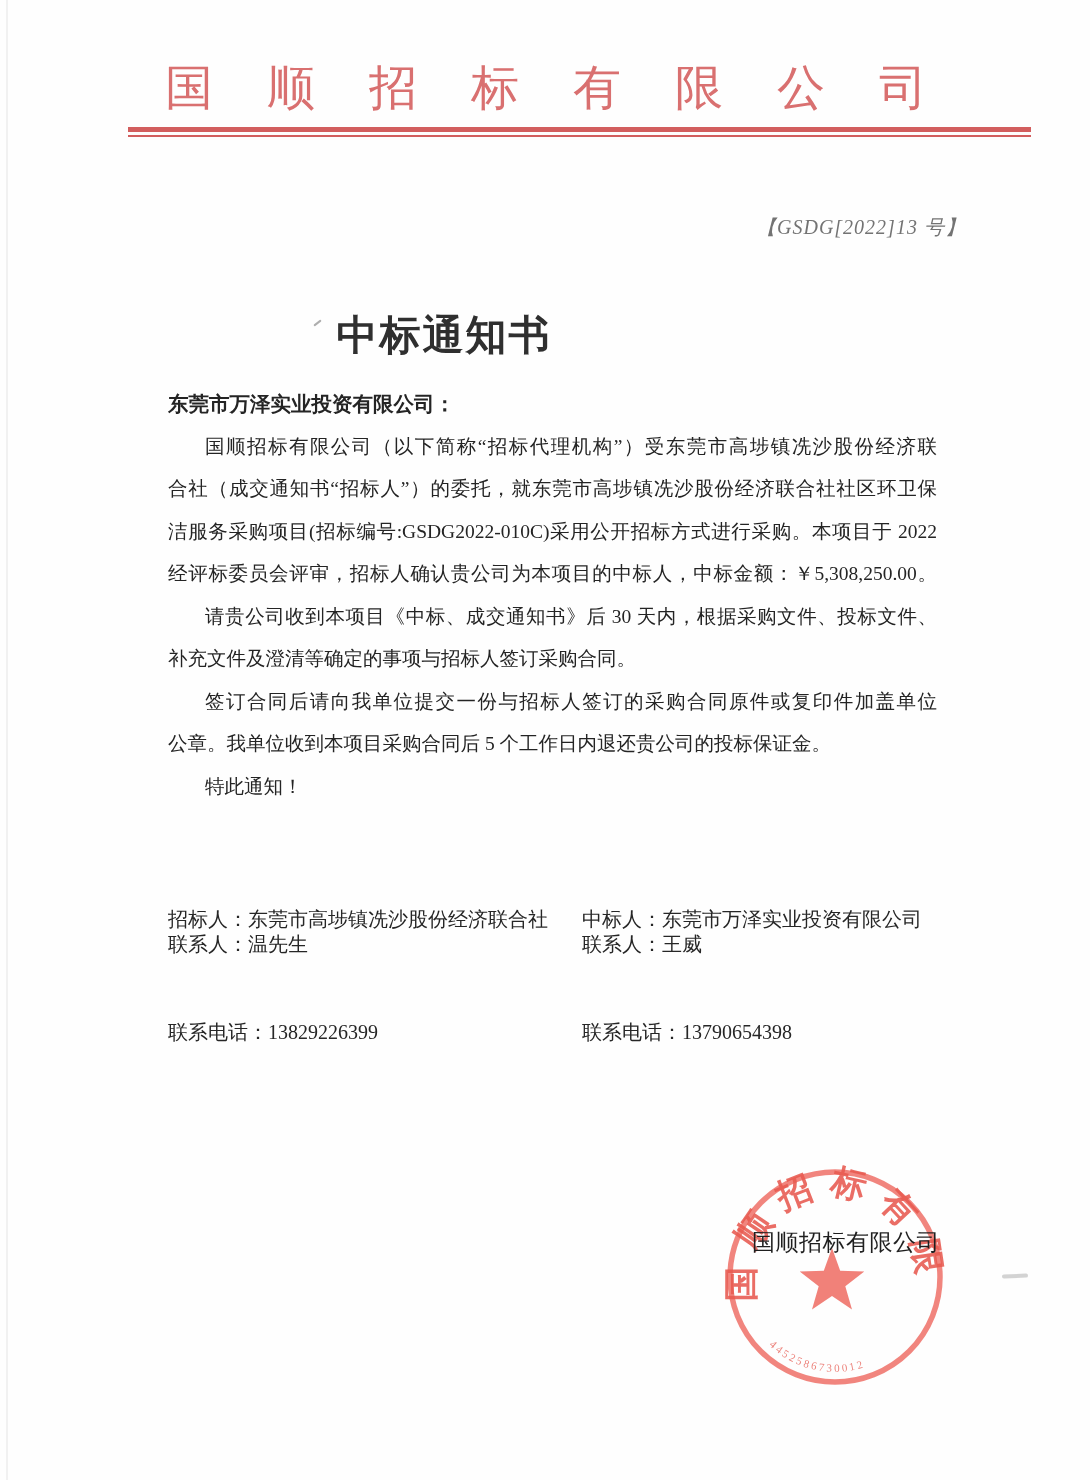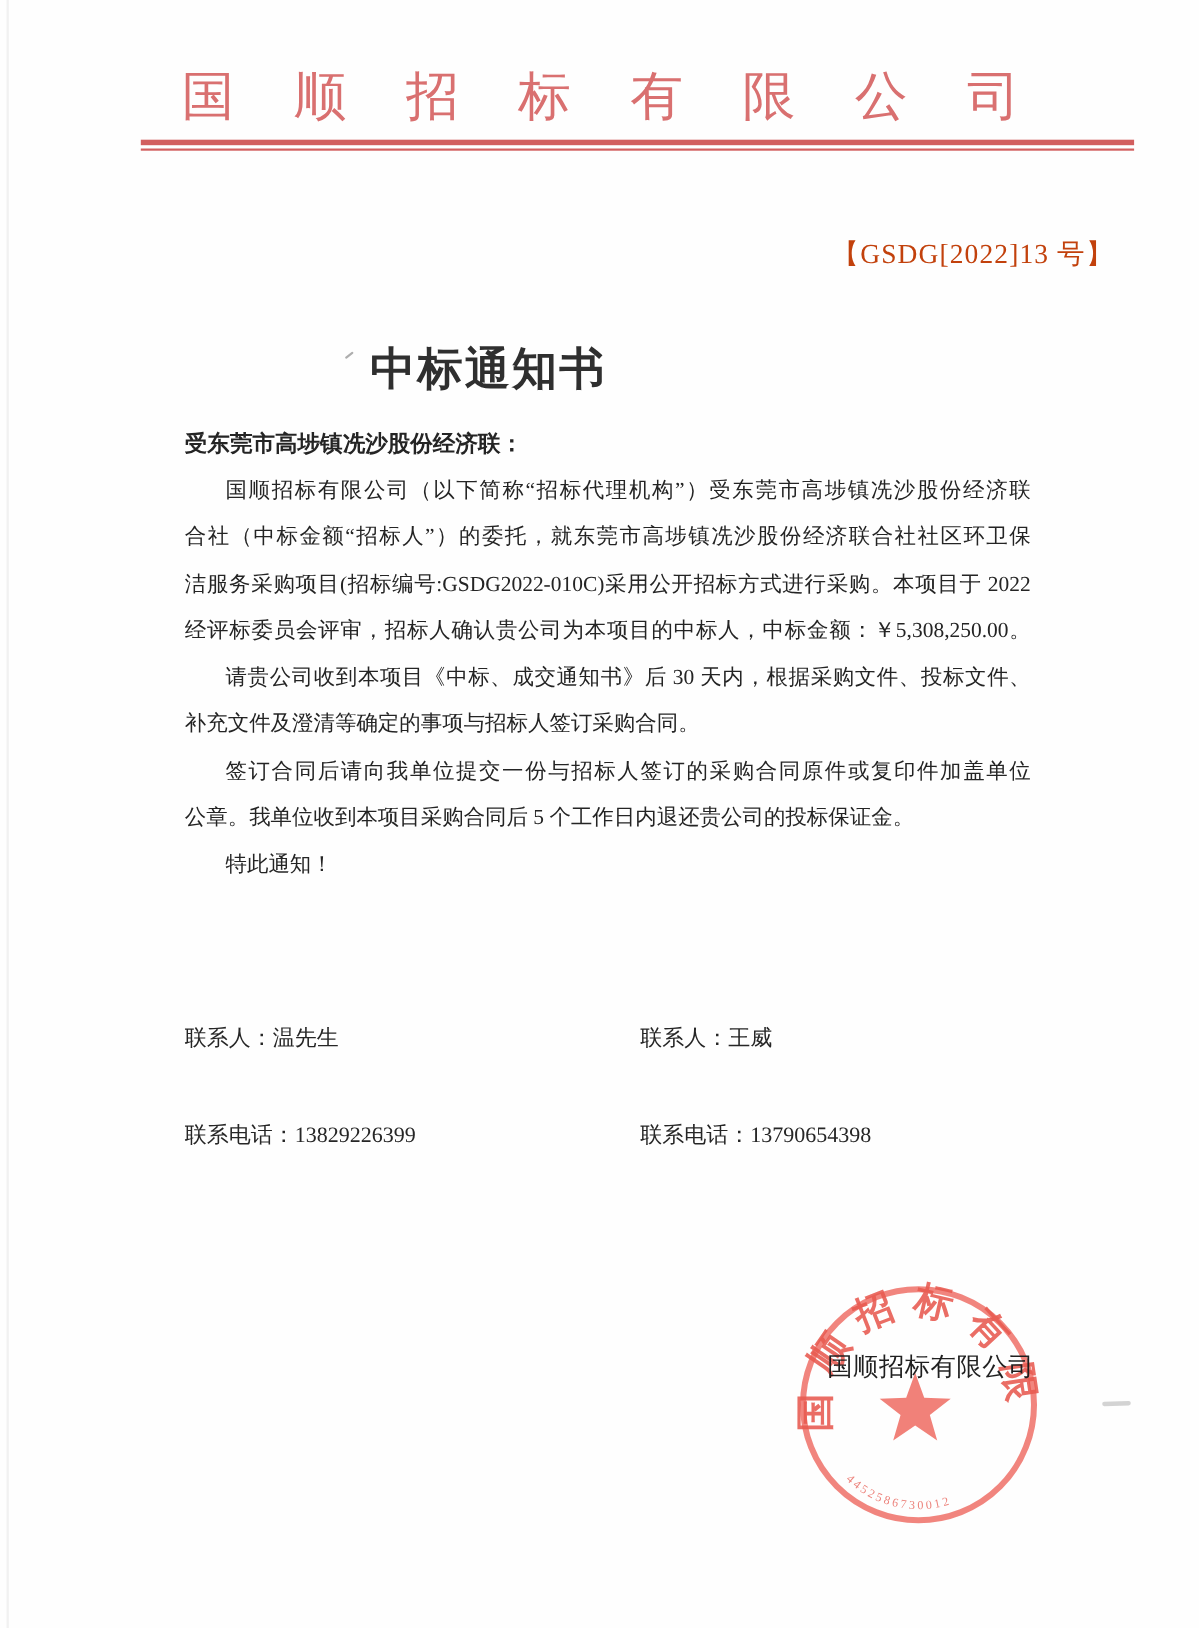--- a/index.html
+++ b/index.html
@@ -35,24 +35,25 @@
     left: 128px; top: 127px;
     width: 903px;
   }
   .rule .thick { height: 5px; background: #d25e5e; }
   .rule .gap   { height: 3px; background: transparent; }
   .rule .thin  { height: 2px; background: #d25e5e; }
   
   .refnum {
     position: absolute;
     left: 756px; top: 214px;
-    font-size: 25px;
-    color: #c2410c;
+    font-size: 20px;
+    color: #737373;
     letter-spacing: 1px;
     white-space: nowrap;
+    font-style: italic;
   }
   
   .title {
     position: absolute;
     left: 0; top: 308px;
     width: 888px;
     text-align: center;
     font-size: 41px;
     font-weight: bold;
     letter-spacing: 2px;
@@ -147,36 +148,40 @@
     <div class="gap"></div>
     <div class="thin"></div>
   </div>
 
   <div class="refnum">【GSDG[2022]13 号】</div>
 
   <div class="title">中标通知书</div>
   <div class="speck"></div>
 
   <div class="body-block">
-    <div class="bline addressee">受东莞市高埗镇冼沙股份经济联：</div>
+    <div class="bline addressee">东莞市万泽实业投资有限公司：</div>
 
     <div class="bline jline indent">国顺招标有限公司（以下简称“招标代理机构”）受东莞市高埗镇冼沙股份经济联</div>
-    <div class="bline jline">合社（中标金额“招标人”）的委托，就东莞市高埗镇冼沙股份经济联合社社区环卫保</div>
+    <div class="bline jline">合社（成交通知书“招标人”）的委托，就东莞市高埗镇冼沙股份经济联合社社区环卫保</div>
     <div class="bline jline">洁服务采购项目(招标编号:GSDG2022-010C)采用公开招标方式进行采购。本项目于 2022</div>
     <div class="bline jline">经评标委员会评审，招标人确认贵公司为本项目的中标人，中标金额：￥5,308,250.00。</div>
 
     <div class="bline jline indent">请贵公司收到本项目《中标、成交通知书》后 30 天内，根据采购文件、投标文件、</div>
     <div class="bline">补充文件及澄清等确定的事项与招标人签订采购合同。</div>
 
     <div class="bline jline indent">签订合同后请向我单位提交一份与招标人签订的采购合同原件或复印件加盖单位</div>
     <div class="bline">公章。我单位收到本项目采购合同后 5 个工作日内退还贵公司的投标保证金。</div>
 
     <div class="bline indent">特此通知！</div>
   </div>
 
+  <div class="row parties-row">
+    <span class="leftcol">招标人：东莞市高埗镇冼沙股份经济联合社</span>
+    <span>中标人：东莞市万泽实业投资有限公司</span>
+  </div>
   <div class="row contacts-row">
     <span class="leftcol">联系人：温先生</span>
     <span>联系人：王威</span>
   </div>
   <div class="row phones-row">
     <span class="leftcol">联系电话：13829226399</span>
     <span>联系电话：13790654398</span>
   </div>
 
   <svg class="stamp-svg" viewBox="675 1117 320 320" xmlns="http://www.w3.org/2000/svg">

